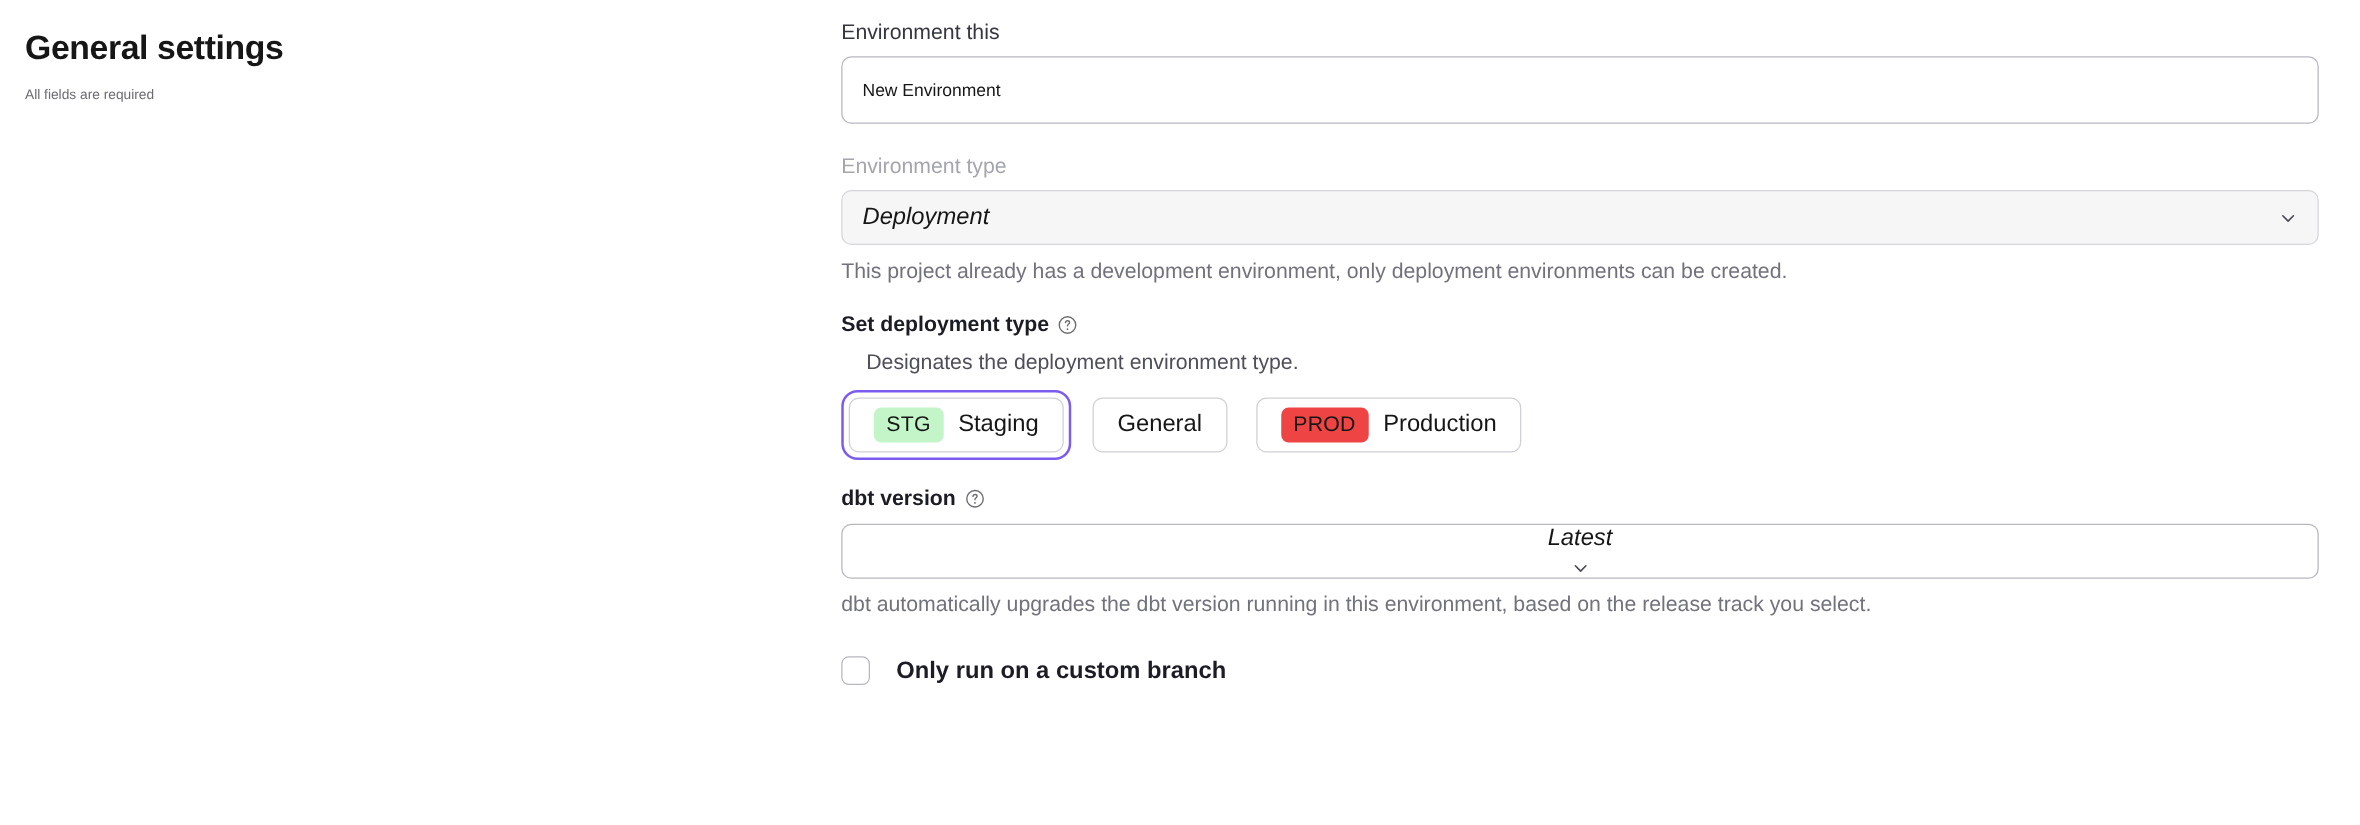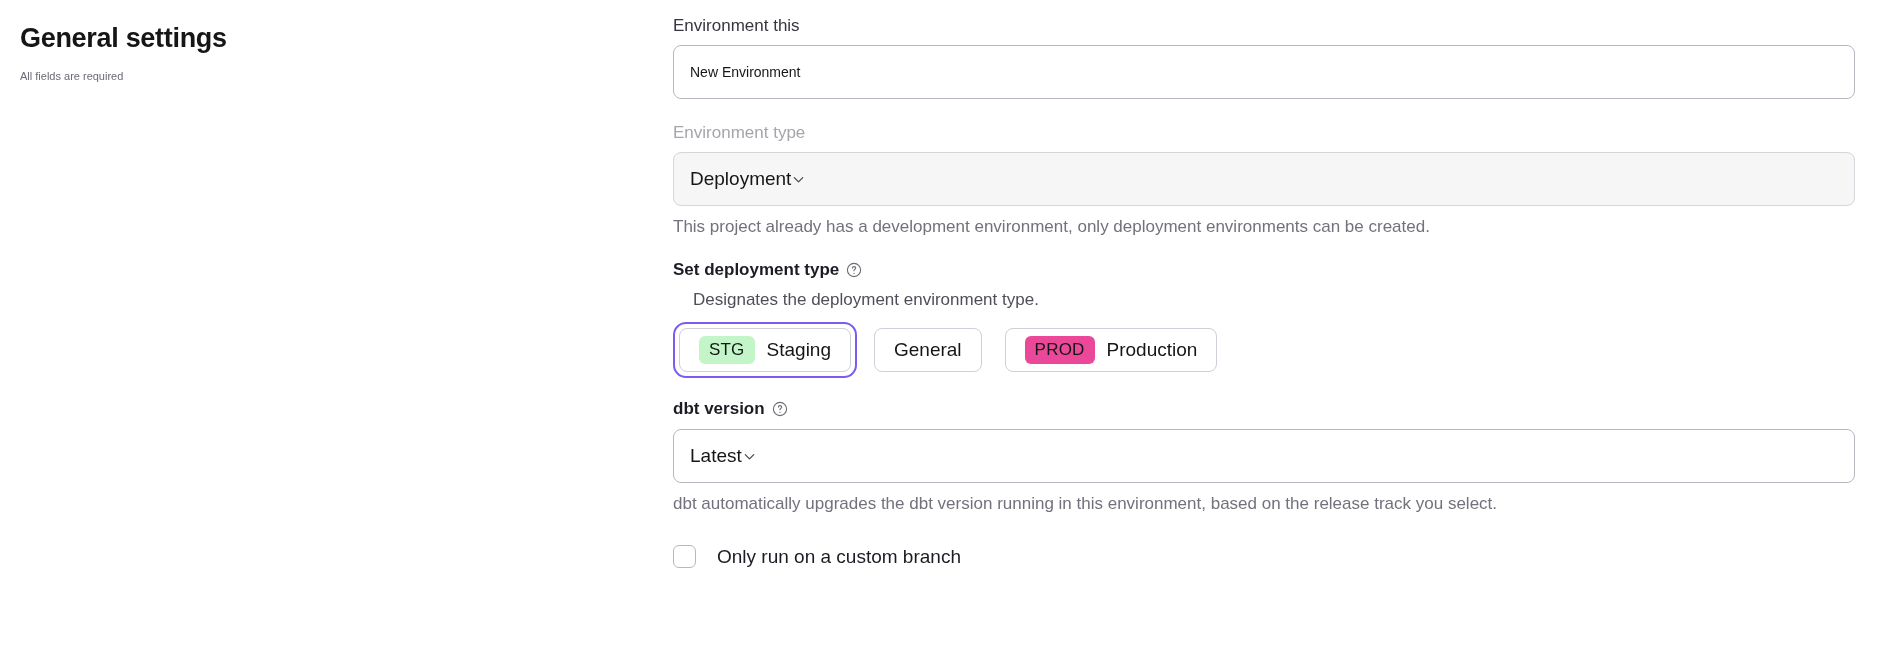--- a/index.html
+++ b/index.html
@@ -86,33 +86,36 @@
     background: #ffffff;
     padding: 0 16px;
     display: flex;
     align-items: center;
     font-size: 14px;
     color: #161616;
   }
 
   .select-box {
     width: 100%;
-    height: 54px;
+    height: 44px;
     border: 1px solid #d5d5dc;
     border-radius: 8px;
     background: #f6f6f7;
     padding: 0 16px;
     display: flex;
     align-items: center;
+    justify-content: space-between;
     font-size: 19px;
     color: #161616;
+    font-style: italic;
   }
   .select-box.enabled {
     background: #ffffff;
     border-color: #b7b7bf;
+    flex-direction: column;
   }
   .chev {
     width: 15px;
     height: 15px;
     color: #4a4a55;
     flex: 0 0 15px;
   }
   .chev svg { display: block; width: 15px; height: 15px; }
 
   .hint {
@@ -168,41 +171,41 @@
     justify-content: center;
     height: 28px;
     padding: 0 10px;
     border-radius: 6px;
     font-size: 17px;
     font-weight: 400;
     color: #161616;
     letter-spacing: 0.2px;
   }
   .badge.stg  { background: #c3f5c8; }
-  .badge.prod { background: #ec4899; }
+  .badge.prod { background: #ef4444; }
 
   
   .check-row {
     display: flex;
     align-items: center;
     gap: 21px;
     margin-top: 29px;
   }
   .checkbox {
     width: 23px;
     height: 23px;
     flex: 0 0 23px;
     border: 1px solid #b7b7bf;
     border-radius: 6px;
     background: #ffffff;
     cursor: pointer;
   }
   .check-label {
     font-size: 19px;
-    font-weight: 400;
+    font-weight: 700;
     color: #1c1c24;
   }
 
   .mt-lg { margin-top: 22px; }
   .mt-md { margin-top: 19px; }
 </style>
 </head>
 <body>
 
 <div class="page">

